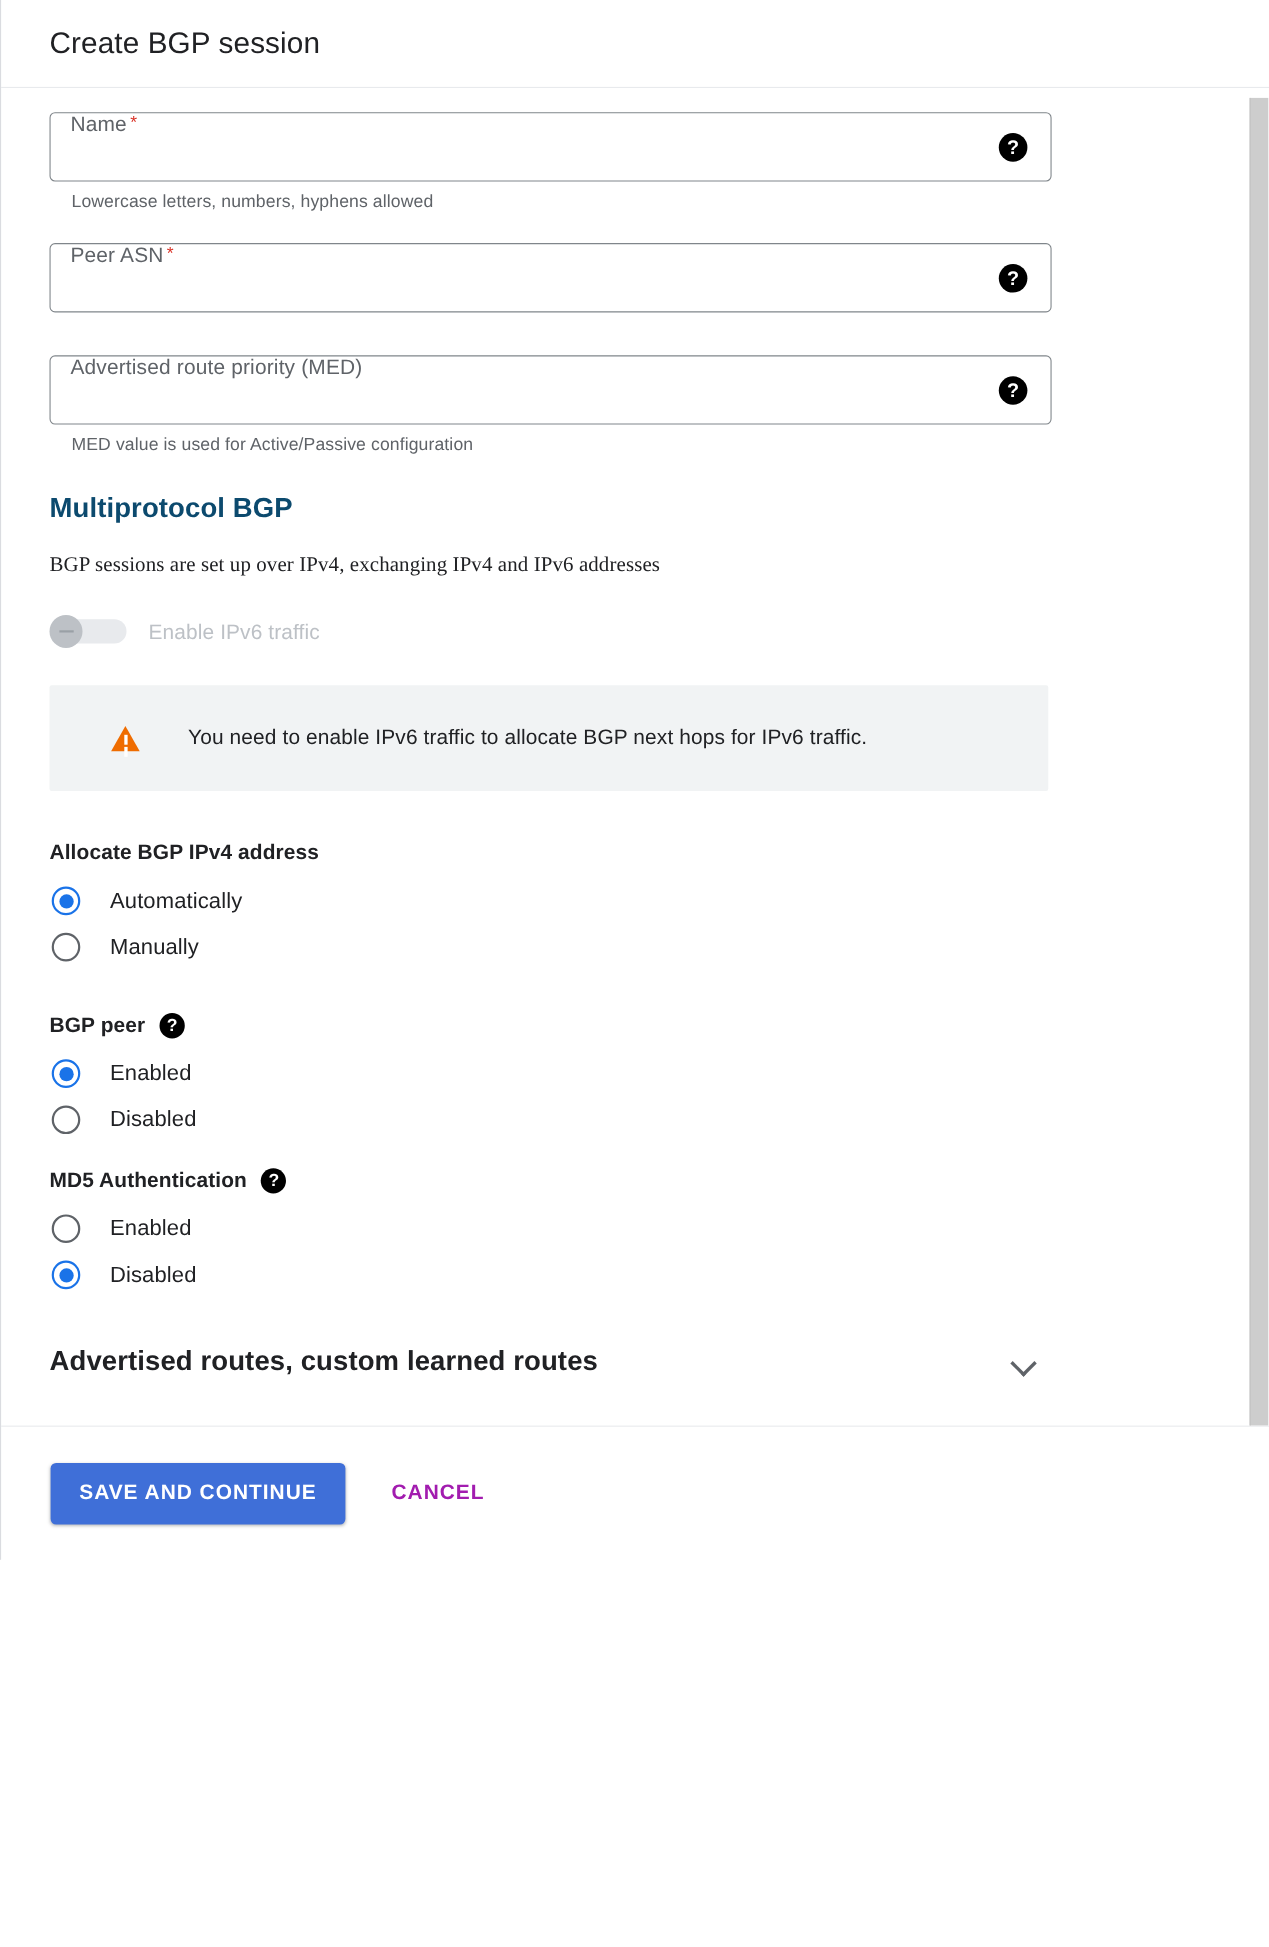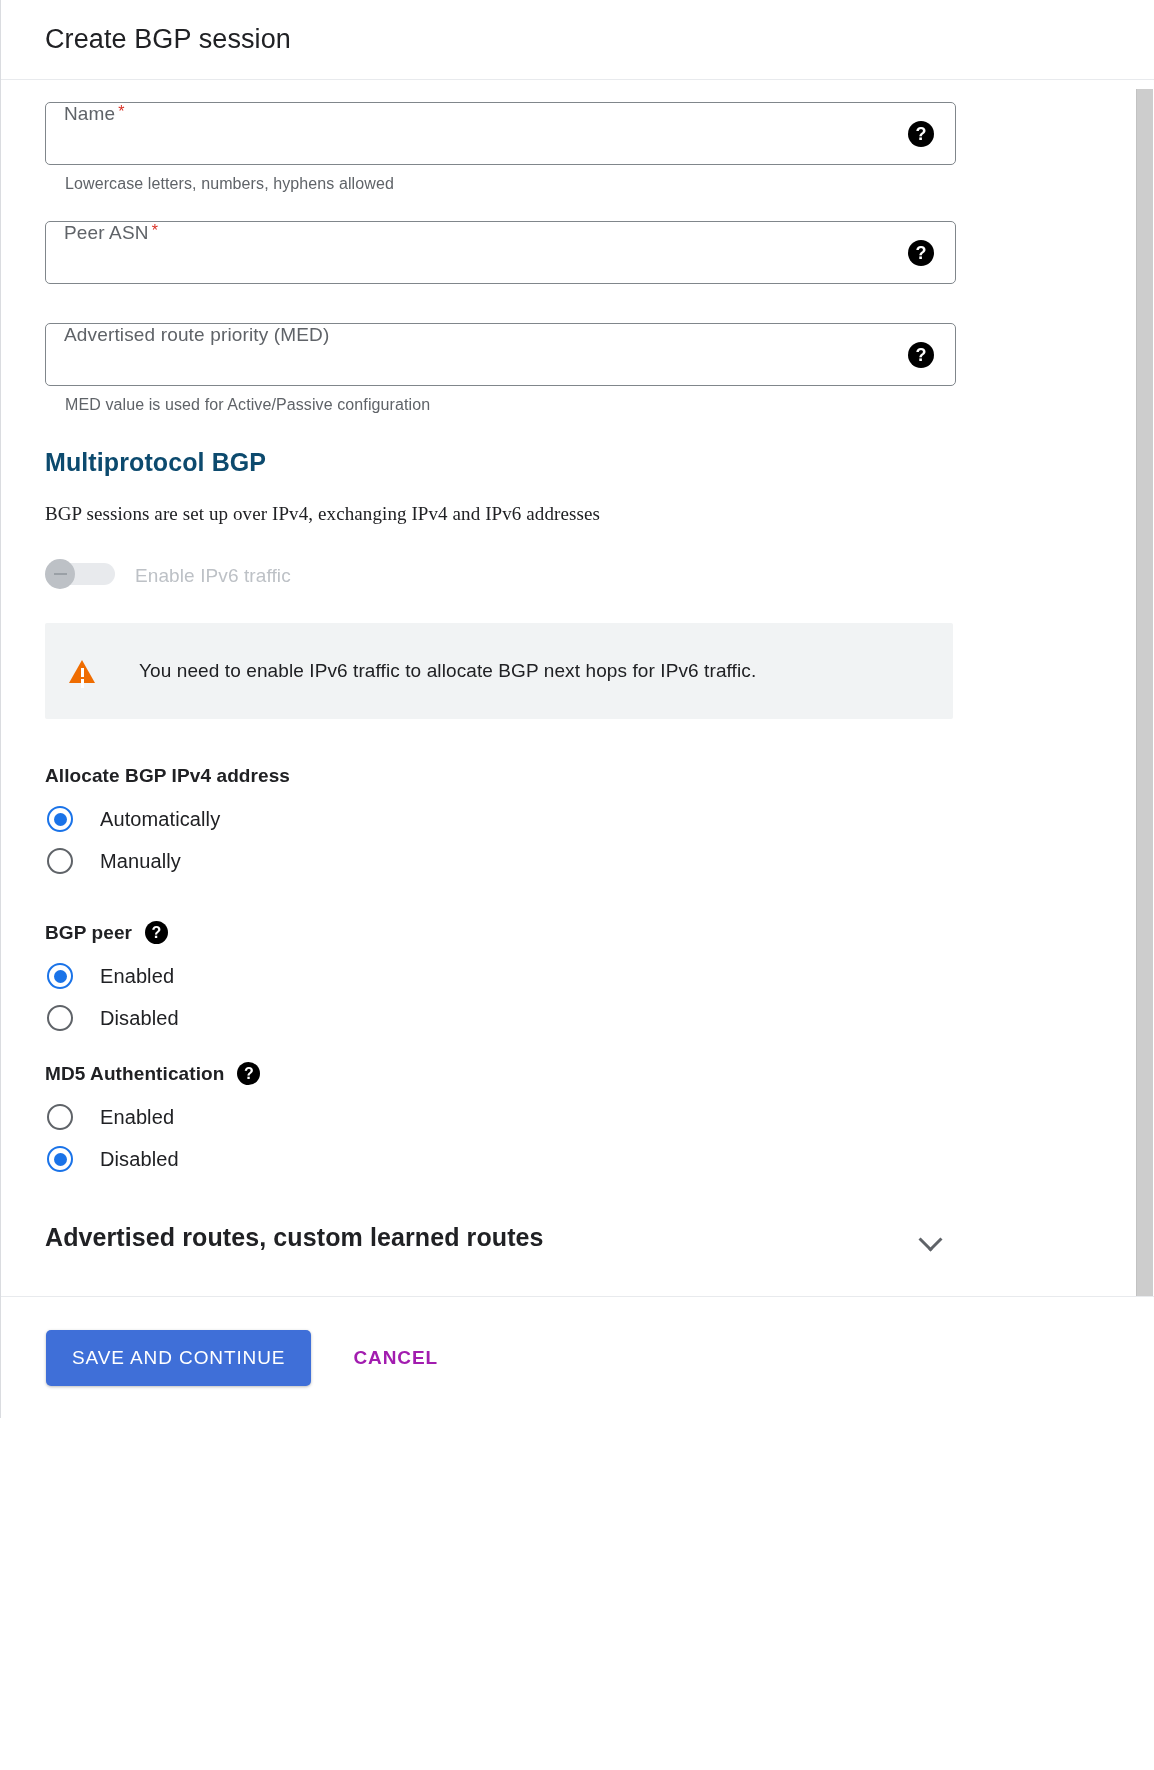--- a/index.html
+++ b/index.html
@@ -204,21 +204,21 @@
 
   
   .warn-banner {
     margin: 36px 0 0 0;
     width: 908px;
     height: 96px;
     box-sizing: border-box;
     background: #f1f3f4;
     display: flex;
     align-items: center;
-    padding-left: 24px;
+    padding-left: 56px;
     border-radius: 2px;
   }
   .warn-icon {
     width: 0;
     height: 0;
     border-left: 13px solid transparent;
     border-right: 13px solid transparent;
     border-bottom: 23px solid #ef6c00;
     position: relative;
     flex: 0 0 auto;
@@ -337,21 +337,21 @@
     padding-left: 45px;
   }
   .btn-primary {
     background: #3f6fd8;
     color: #fff;
     border: none;
     border-radius: 5px;
     height: 56px;
     padding: 0 26px;
     font-size: 19px;
-    font-weight: 400;
+    font-weight: 700;
     letter-spacing: 0.9px;
     font-family: "Liberation Sans", sans-serif;
     cursor: pointer;
     box-shadow: 0 1px 3px rgba(60,64,67,0.35);
   }
   .btn-text {
     background: transparent;
     border: none;
     color: #a21caf;
     font-size: 19px;

